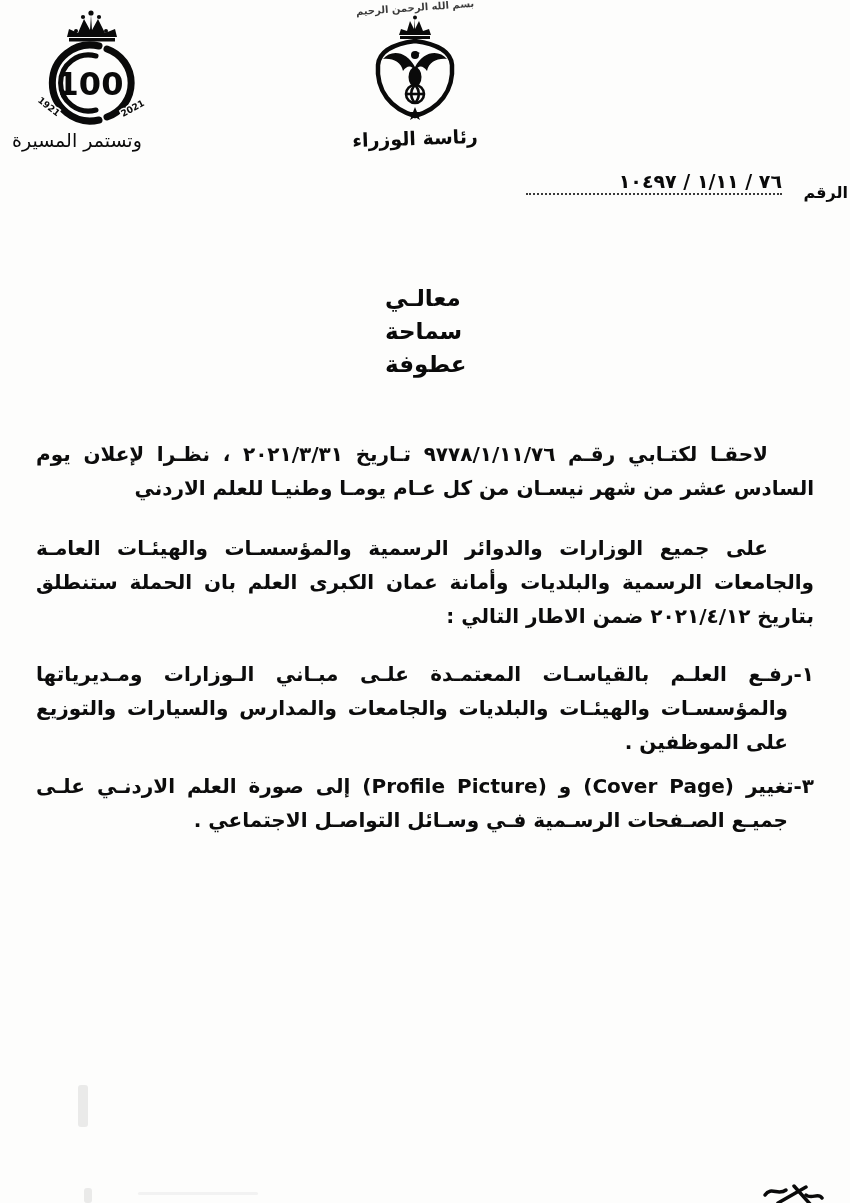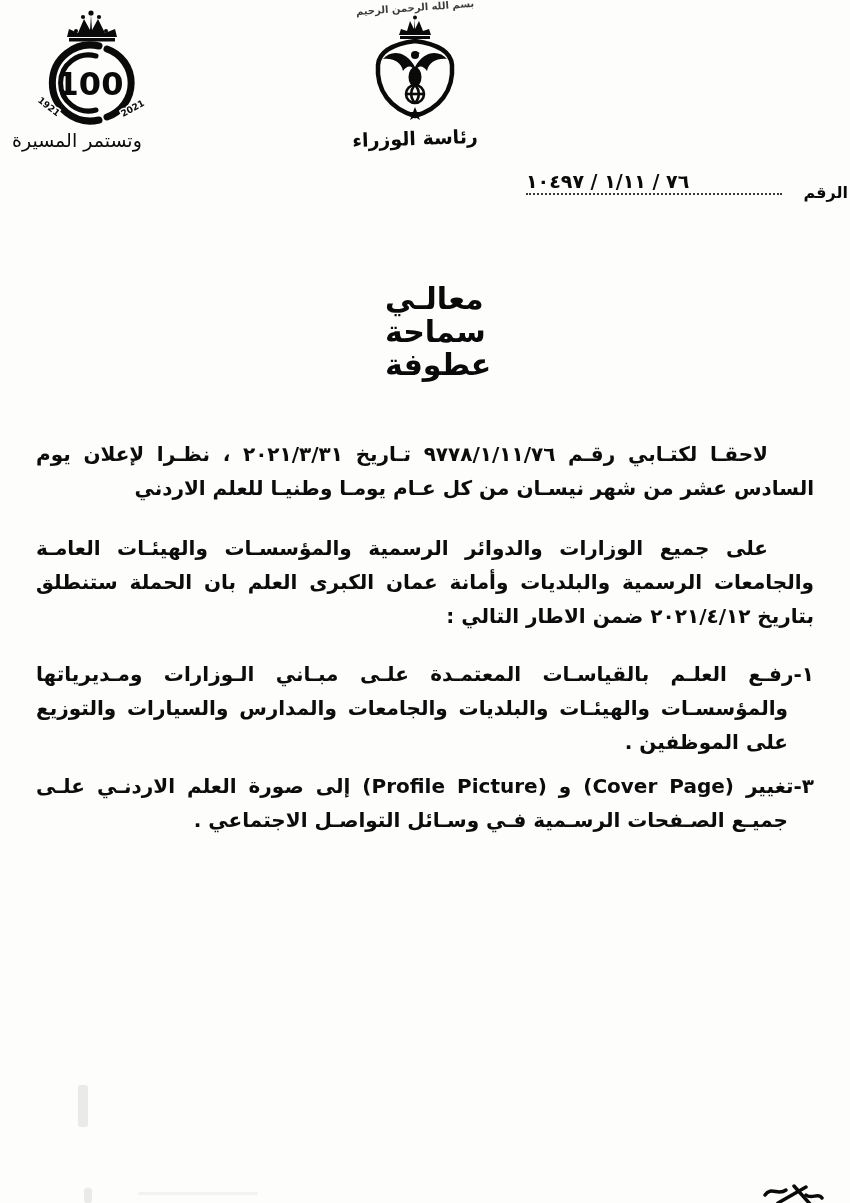--- a/index.html
+++ b/index.html
@@ -29,29 +29,29 @@
   }
 
   
   .refs { position:absolute; top:170px; right:2px; width:322px; direction:rtl; }
   .ref-row { display:flex; align-items:flex-end; margin-bottom:7px; column-gap:6px; }
   .ref-label {
     flex:0 0 60px; font-size:16px; font-weight:bold; position:relative; top:7px;
     color:#0a0a0a;
   }
   .ref-value {
-    flex:1; text-align:left; font-size:19px; font-weight:bold;
+    flex:1; text-align:right; font-size:19px; font-weight:bold;
     border-bottom:2px dotted #3a3a3a; padding-bottom:1px; color:#0a0a0a;
     white-space:nowrap;
   }
 
   
   .salutations {
     position:absolute; top:282px; left:385px; direction:rtl; text-align:left;
-    font-size:30px; font-weight:bold; line-height:33px; color:#0a0a0a;
+    font-size:23px; font-weight:bold; line-height:33px; color:#0a0a0a;
   }
 
   
   .body-text {
     position:absolute; top:437px; left:36px; right:36px;
     direction:rtl; text-align:justify; font-size:20px; font-weight:bold;
     line-height:34px; color:#0c0c0c;
   }
   .para { margin:0 0 26px 0; text-indent:46px; }
   .para:last-of-type { margin-bottom:24px; }

